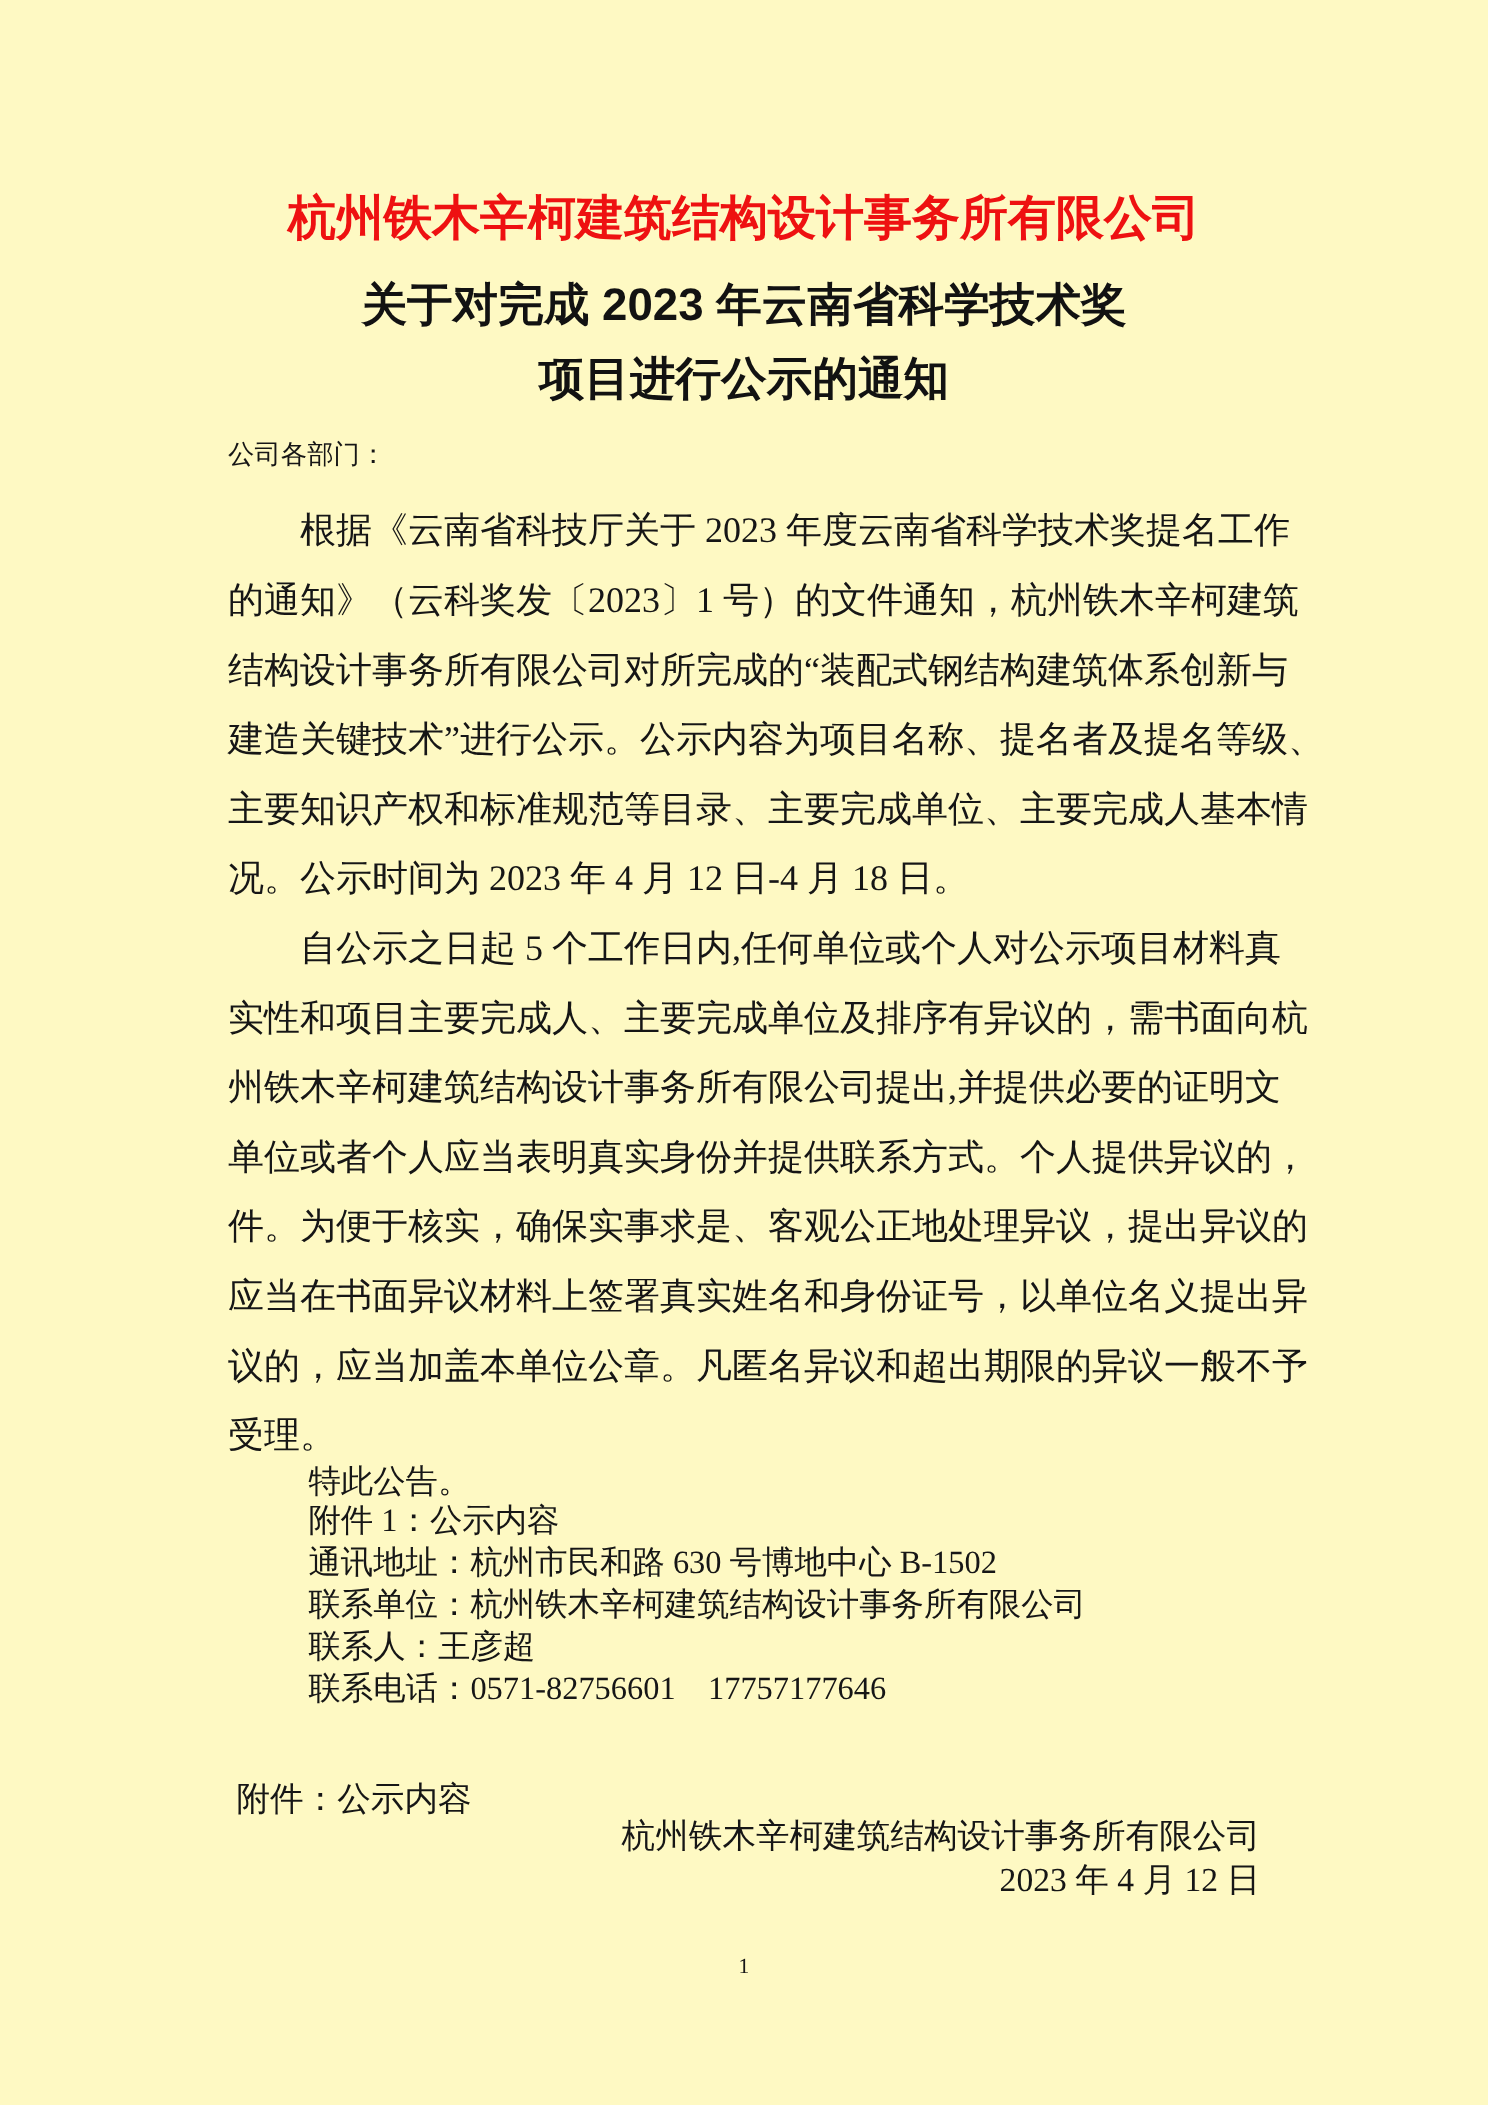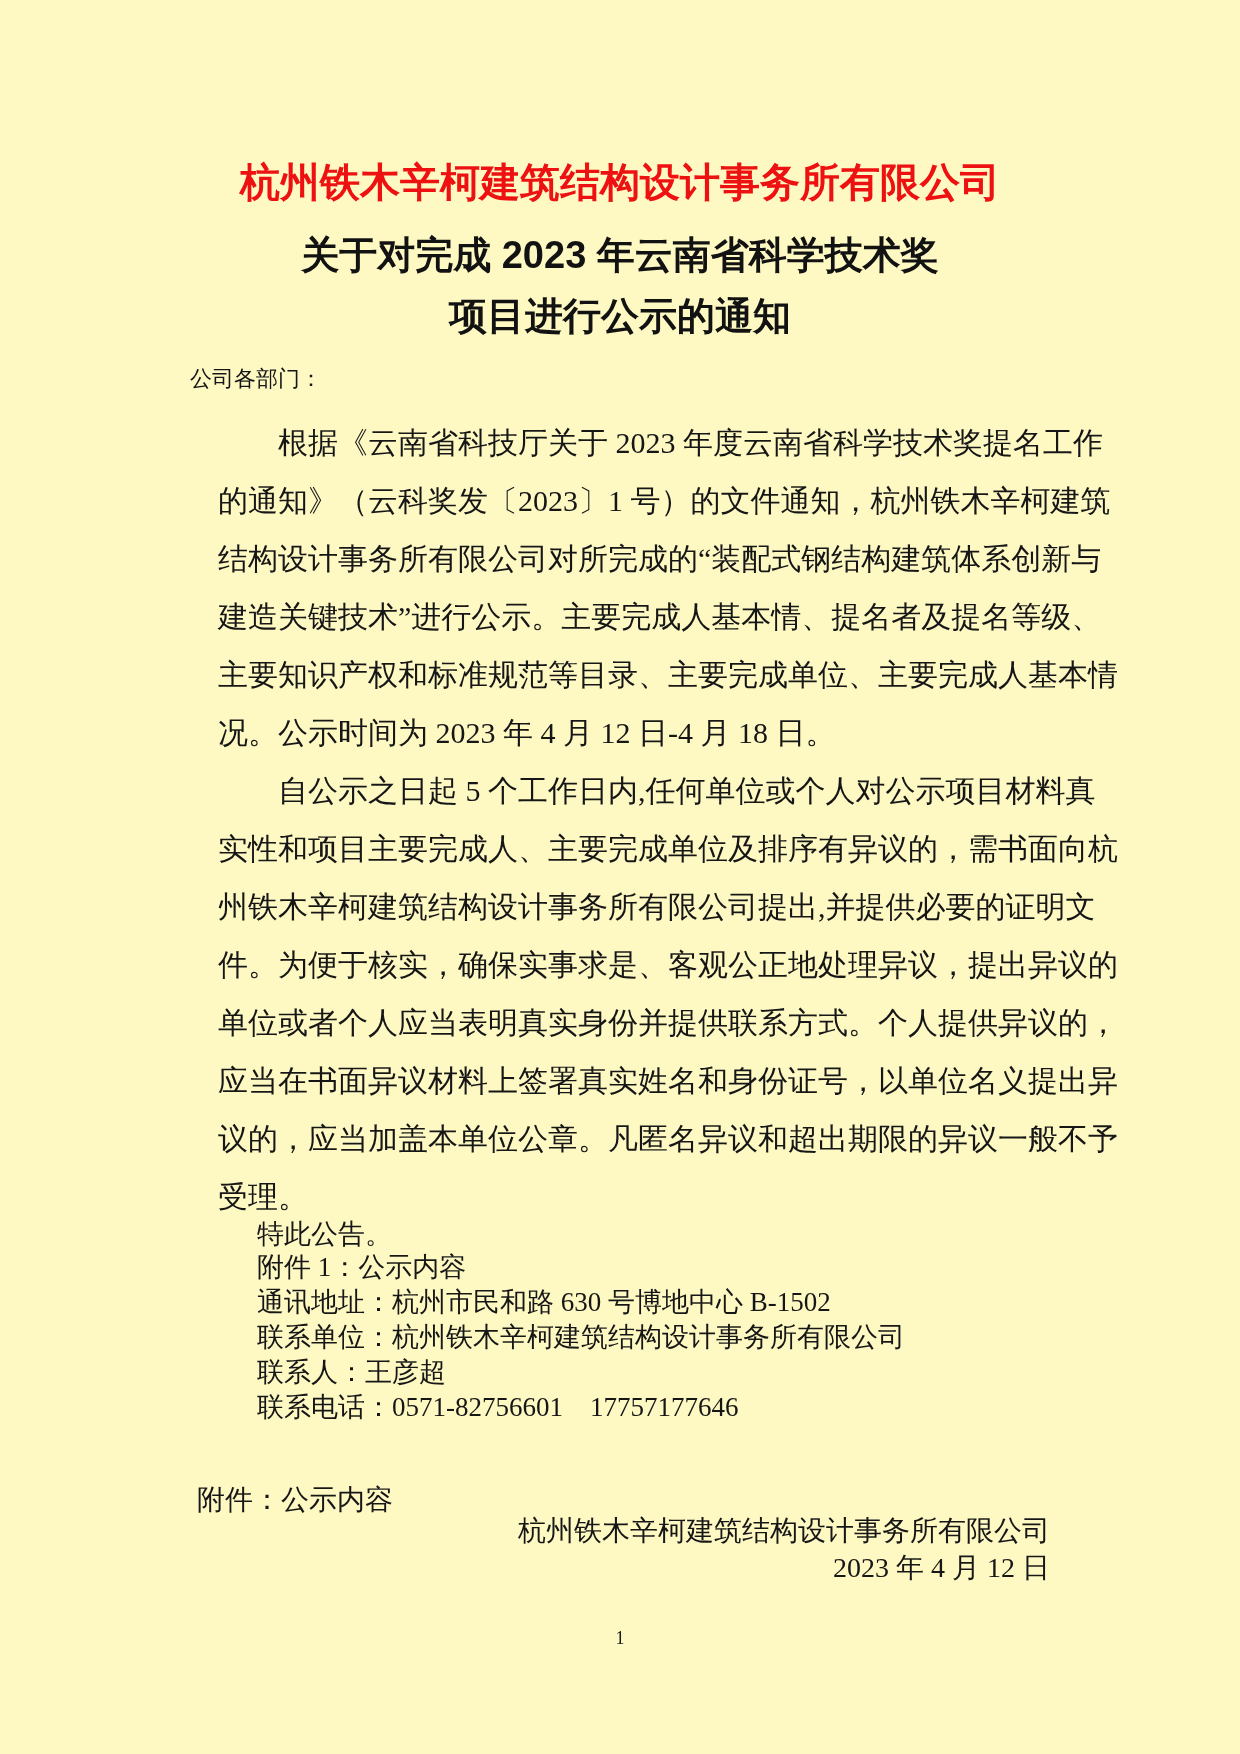--- a/index.html
+++ b/index.html
@@ -23,21 +23,21 @@
   .title-red{top:158px;font-size:40px;line-height:48px;}
   .title-b1{top:232px;font-size:38px;line-height:46px;color:#121212;}
   .title-b2{top:293px;font-size:38px;line-height:46px;color:#121212;}
   
   .salutation{
     position:absolute;left:190px;top:361px;
     font-size:22px;line-height:36px;
   }
   
   .para{
-    position:absolute;left:190px;width:868px;margin-left:28px;
+    position:absolute;left:190px;width:868px;
   }
   .para1{top:414px;}
   .para2{top:762px;}
   .para .line{
     height:58px;line-height:58px;
     font-size:30px;
     text-align:justify;
     text-align-last:justify;
     white-space:nowrap;
   }
@@ -86,31 +86,31 @@
   <div class="title title-b1">关于对完成 2023 年云南省科学技术奖</div>
 
   <div class="title title-b2">项目进行公示的通知</div>
 
   <div class="salutation">公司各部门：</div>
 
   <div class="para para1">
       <div class="line first">根据《云南省科技厅关于 2023 年度云南省科学技术奖提名工作</div>
       <div class="line">的通知》（云科奖发〔2023〕1 号）的文件通知，杭州铁木辛柯建筑</div>
       <div class="line">结构设计事务所有限公司对所完成的“装配式钢结构建筑体系创新与</div>
-      <div class="line">建造关键技术”进行公示。主要完成人基本情、提名者及提名等级、</div>
+      <div class="line">建造关键技术”进行公示。公示内容为项目名称、提名者及提名等级、</div>
       <div class="line">主要知识产权和标准规范等目录、主要完成单位、主要完成人基本情</div>
       <div class="line last">况。公示时间为 2023 年 4 月 12 日-4 月 18 日。</div>
     </div>
 
   <div class="para para2">
       <div class="line first">自公示之日起 5 个工作日内,任何单位或个人对公示项目材料真</div>
       <div class="line">实性和项目主要完成人、主要完成单位及排序有异议的，需书面向杭</div>
       <div class="line">州铁木辛柯建筑结构设计事务所有限公司提出,并提供必要的证明文</div>
+      <div class="line">单位或者个人应当表明真实身份并提供联系方式。个人提供异议的，</div>
       <div class="line">件。为便于核实，确保实事求是、客观公正地处理异议，提出异议的</div>
-      <div class="line">单位或者个人应当表明真实身份并提供联系方式。个人提供异议的，</div>
       <div class="line">应当在书面异议材料上签署真实姓名和身份证号，以单位名义提出异</div>
       <div class="line">议的，应当加盖本单位公章。凡匿名异议和超出期限的异议一般不予</div>
       <div class="line last">受理。</div>
     </div>
 
   <div class="closing">特此公告。</div>
 
   <div class="contact-list">
       <div class="line first">附件 1：公示内容</div>
       <div class="line">通讯地址：杭州市民和路 630 号博地中心 B-1502</div>

